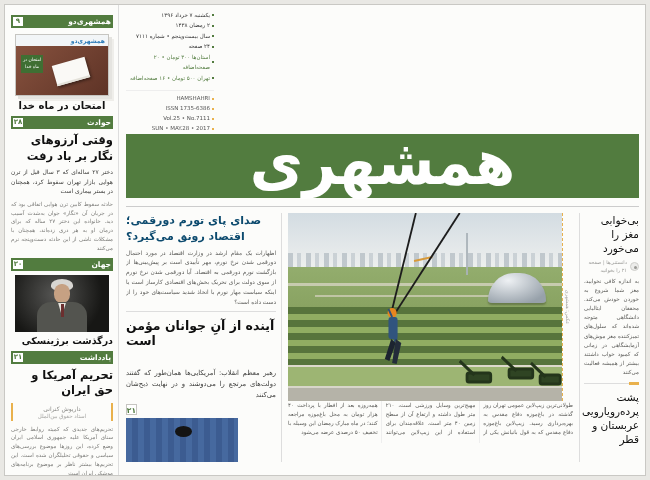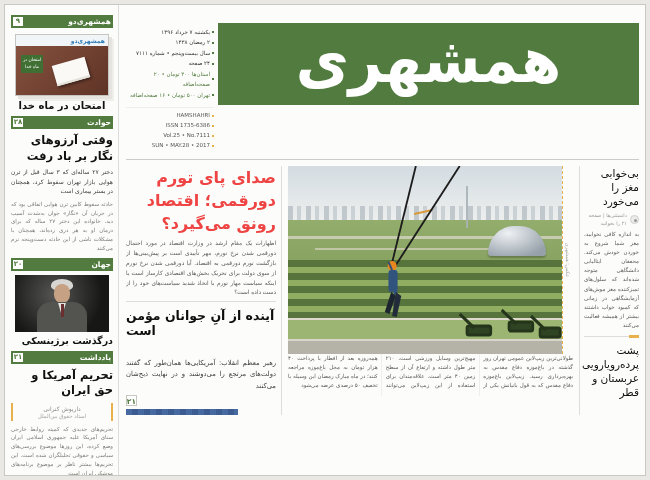--- a/index.html
+++ b/index.html
@@ -36,21 +36,21 @@
   .brz-tie  { position:absolute; left:46px; top:29px; width:3px; height:13px; background:#6c2f2f; }
   .photo-caption { font-size:9.5px; font-weight:bold; text-align:right; margin-top:3px; color:#111; }
   .author { margin-top:4px; padding:2px 6px; display:flex; align-items:center; justify-content:center;
             border-right:2px solid #e9b14c; border-left:2px solid #e9b14c; }
   .author-in { text-align:center; }
   .author-name { font-size:6px; color:#8a8a87; }
   .author-role { font-size:5.5px; color:#a5a5a2; margin-top:1px; }
 
   
   .main { flex:1; padding:0 6px 0 7px; direction:rtl; overflow:hidden; }
-  .masthead { display:flex; direction:ltr; padding-top:18px; }
+  .masthead { display:flex; direction:ltr; padding-top:1px;flex-direction:column; }
   .dates { width:92px; flex:0 0 92px; padding:4px 4px 0 0; direction:rtl; }
   .dline { display:flex; align-items:center; font-size:5.5px; color:#333; line-height:1.9; }
   .dline .dot { width:2px; height:2px; background:#527c3f; margin-left:2px; flex:0 0 2px; }
   .dline.green { color:#527c3f; }
   .eng { margin-top:7px; border-top:1px solid #eee; padding-top:3px; }
   .eline { display:flex; align-items:center; font-size:5.5px; color:#555; line-height:1.8; direction:ltr; justify-content:flex-end; }
   .eline .dot { order:2; width:2px; height:2px; background:#e9b14c; margin-left:2px; }
   .logo-block { flex:1; height:82px; background:#527c3f; display:flex; align-items:center; justify-content:center; }
   .logo-text { color:#fff; font-size:58px; font-weight:bold; line-height:1; transform:scaleY(1.08); padding-bottom:6px; }
 
@@ -98,21 +98,21 @@
   .photo svg { position:absolute; inset:0; width:100%; height:100%; }
   .credit-strip { width:11px; flex:0 0 11px; height:188px; border-left:1px dashed #e9b14c; display:flex;
                   align-items:center; justify-content:center; }
   .credit-strip span { transform:rotate(90deg); white-space:nowrap; font-size:5px; color:#a5a5a2; }
   .zip-headline { font-size:12.5px; font-weight:bold; color:#0f0f0f; text-align:right; margin:6px 2px 4px; }
   .zip-body { column-count:3; column-gap:8px; column-rule:1px solid #eee; font-size:5.5px; color:#5a5a57;
               line-height:1.65; text-align:justify; height:42px; overflow:hidden; }
 
   
   .cleft { border-right:1px solid #ddd; padding-right:5px; overflow:hidden; }
-  .econ-title { font-size:16px; font-weight:bold; line-height:1.45; color:#ef4444; text-align:right; }
+  .econ-title { font-size:11px; font-weight:bold; line-height:1.45; color:#0c4a6e; text-align:left; }
   .econ-body { font-size:5.8px; color:#5a5a57; line-height:1.7; text-align:justify; margin-top:4px; height:56px; overflow:hidden; }
   .cl-div { border-top:1px solid #ddd; margin:6px 0; }
   .leader-title { font-size:12.5px; font-weight:bold; color:#0e0e0e; text-align:left; }
   .leader-body { font-size:6.8px; color:#3c3c3a; line-height:1.65; text-align:justify; margin-top:20px; }
   .badge-21 { margin:3px auto 0 0; }
   .kh { width:112px; height:76px; margin:3px auto 0 0; position:relative; overflow:hidden;
         background:repeating-linear-gradient(90deg,#46699f 0 6px,#3c5c91 6px 12px); }
   .kh-turban { position:absolute; left:44%; top:10%; width:17px; height:11px; border-radius:50%; background:#141414; }
 </style>
 </head>

